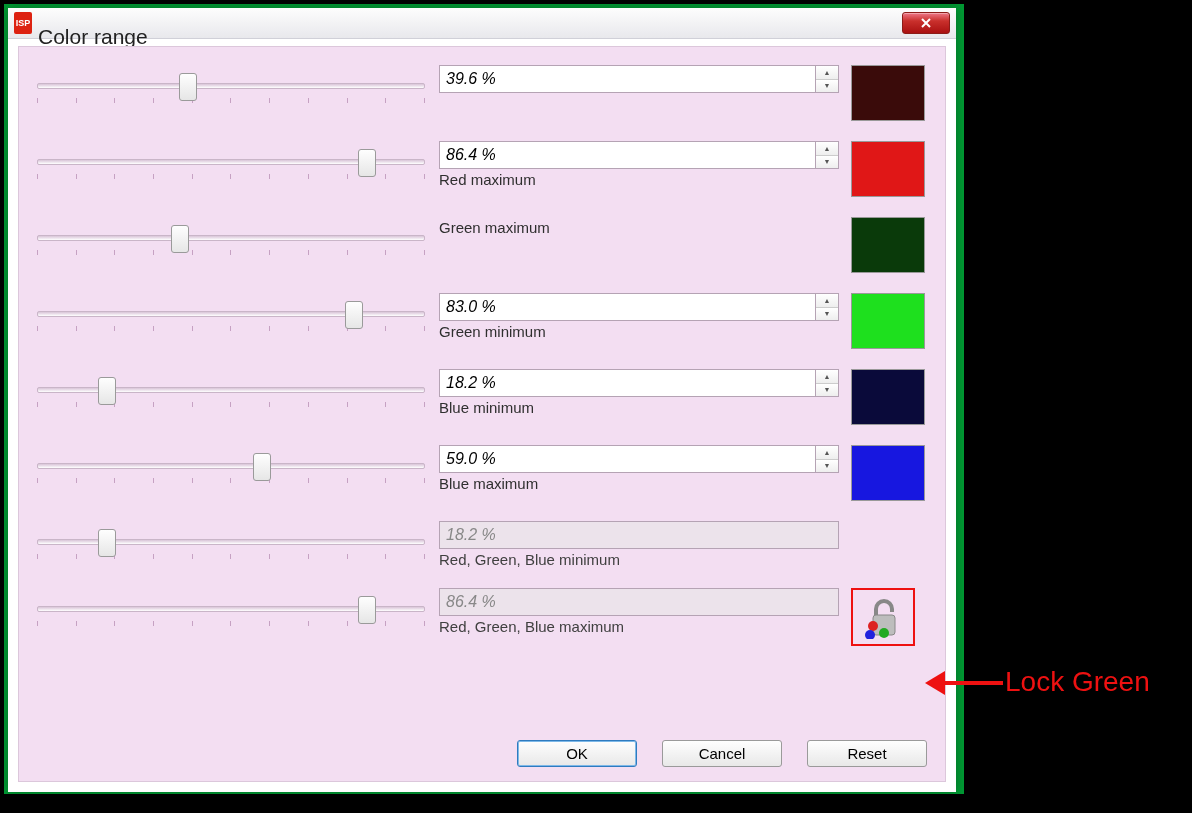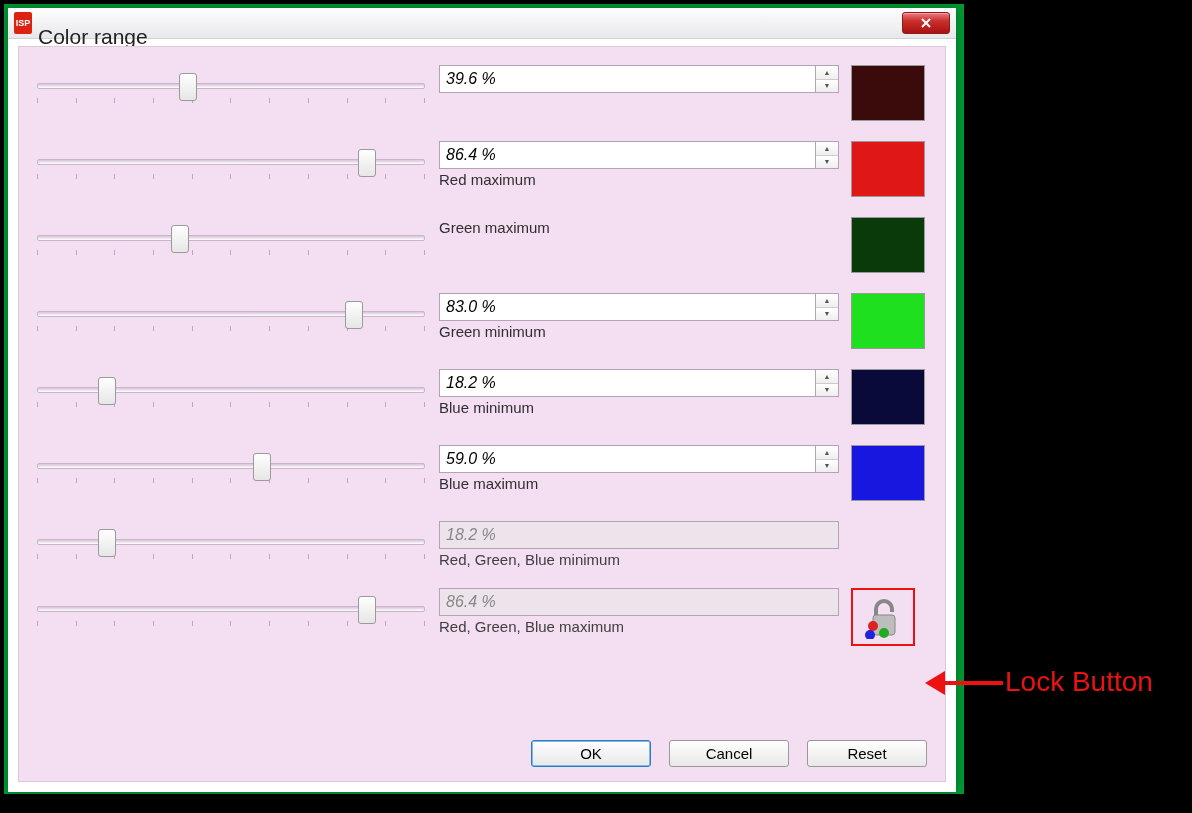--- a/index.html
+++ b/index.html
@@ -144,21 +144,21 @@
   }
   .lbl.dim { color: #404040; }
   .swatch {
     width: 72px; height: 54px;
     margin-left: 12px;
     border: 1px solid #999;
   }
   .btnrow {
     position:absolute;
     bottom: 14px; right: 18px;
-    display:flex; gap:18px;
+    display:flex; gap:25px;
   }
   .btn {
     min-width: 90px;
     padding: 4px 14px;
     font-size: 15px;
     background: linear-gradient(#fefefe,#e8e8e8);
     border: 1px solid #9a9a9a;
     border-radius: 3px;
     cursor:pointer;
     text-align:center;
@@ -465,13 +465,13 @@
     <div class="btnrow">
       <div class="btn default">OK</div>
       <div class="btn">Cancel</div>
       <div class="btn">Reset</div>
     </div>
   </div>
 </div>
 
 <div class="arrow-head" style="left:925px; top:671px;"></div>
 <div class="arrow-line" style="left:943px; top:681px;"></div>
-<div class="annot" style="left:1005px; top:666px;">Lock Button</div>
+<div class="annot" style="left:1005px; top:666px;">Lock Green</div>
 
 </body></html>

